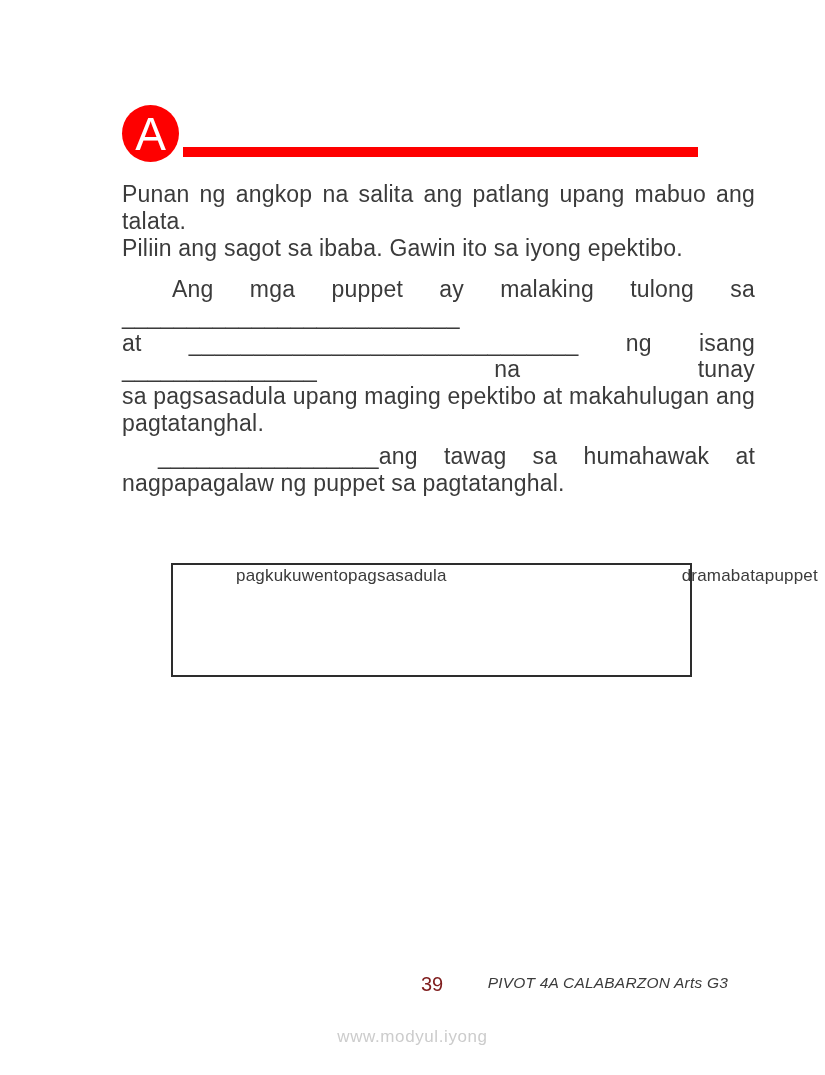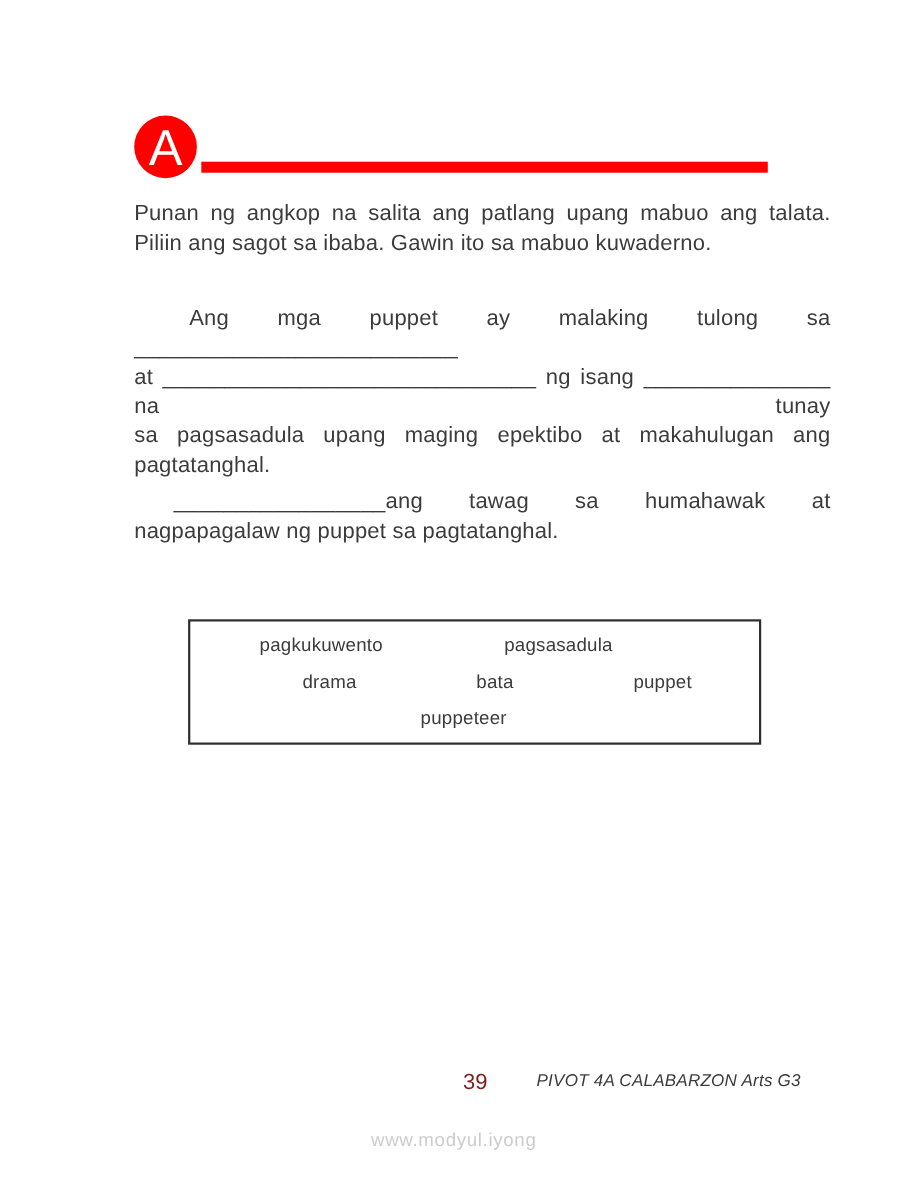--- a/index.html
+++ b/index.html
@@ -25,36 +25,36 @@
     transform: translateY(1px);
   }
   .rule {
     position: absolute; left: 61px; top: 42px;
     width: 515px; height: 10px;
     background: var(--accent, #fe0000);
   }
   
   .textblock {
     position: absolute; left: 122px; width: 633px;
-    font-size: 20px; line-height: 26.8px; letter-spacing: 0.2px;
+    font-size: 23px; line-height: 26.8px; letter-spacing: 0.2px;
   }
   .instructions { top: 181px; }
   .para1 { top: 276px; }
   .para2 { top: 443px; }
   .jline { text-align: justify; text-align-last: justify; white-space: normal; }
   .lline { text-align: left; }
   .indent1 { text-indent: 50px; }
   .indent2 { text-indent: 36px; }
   
   .word-bank {
     position: absolute; left: 171px; top: 563px;
     width: 521px; height: 114px;
     border: 2px solid #2d2d2d; box-sizing: border-box;
     background: #ffffff;
-    display: flex; flex-direction: column; justify-content: space-evenly;
+    display: flex; flex-direction: row; justify-content: space-evenly;
     font-size: 17px; letter-spacing: 0.2px;
   }
   .wb-row { display: flex; justify-content: space-between; line-height: 22px; }
   .wb-row1 { padding: 0 133px 0 63px; }
   .wb-row2 { padding: 0 61px 0 102px; }
   .wb-row3 { display: block; text-align: center; padding-right: 20px; }
   
   .page-number {
     position: absolute; left: 421px; top: 973px;
     font-size: 20px; color: #7f1d1d;
@@ -75,21 +75,21 @@
 
   <div class="header">
     <div class="badge">
       <span>A</span>
     </div>
     <div class="rule"></div>
   </div>
 
   <div class="textblock instructions">
     <div class="jline">Punan ng angkop na salita ang patlang upang mabuo ang talata.</div>
-    <div class="lline">Piliin ang sagot sa ibaba. Gawin ito sa mabuo kuwaderno.</div>
+    <div class="lline">Piliin ang sagot sa ibaba. Gawin ito sa iyong epektibo.</div>
   </div>
 
   <div class="textblock para1">
     <div class="jline indent1">Ang mga puppet ay malaking tulong sa __________________________</div>
     <div class="jline">at ______________________________ ng isang _______________ na tunay</div>
     <div class="jline">sa pagsasadula upang maging epektibo at makahulugan ang</div>
     <div class="lline">pagtatanghal.</div>
   </div>
 
   <div class="textblock para2">

